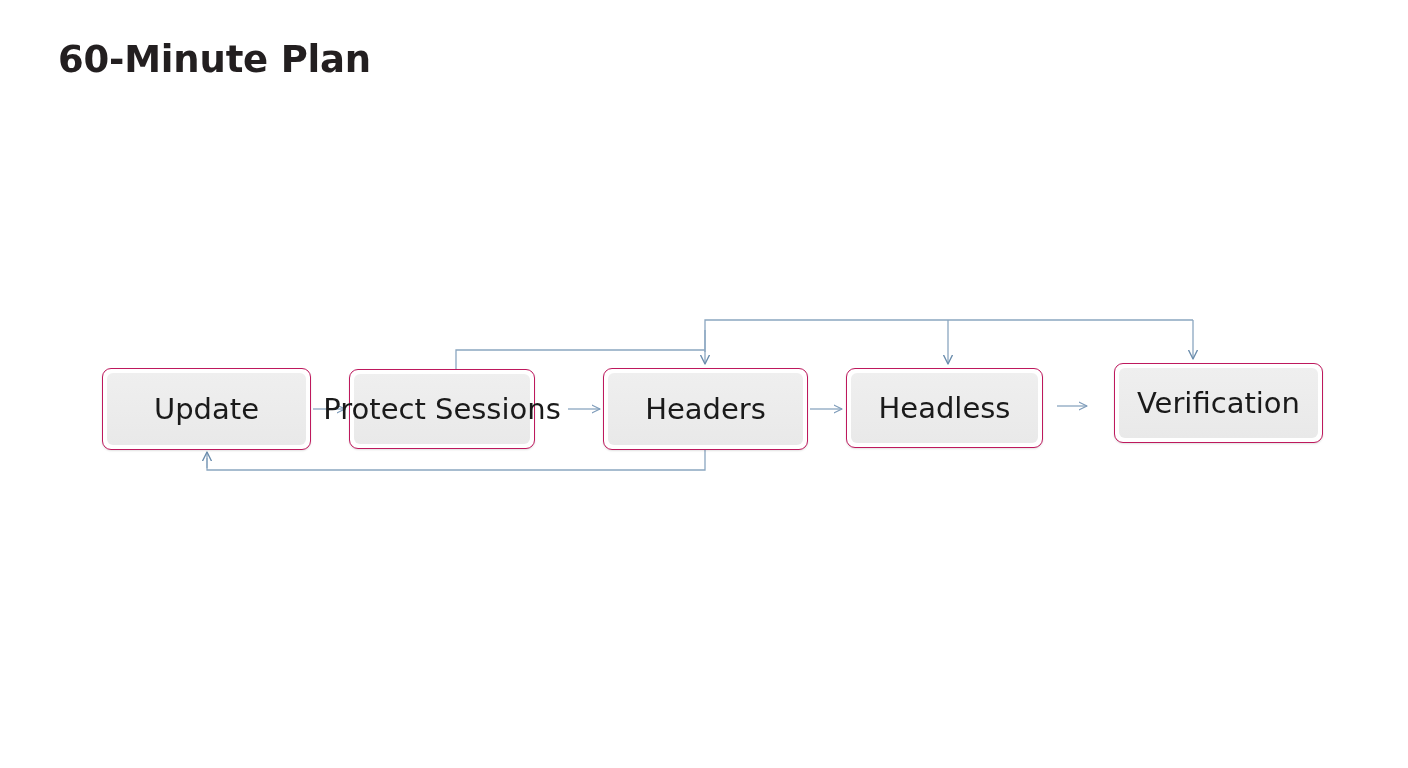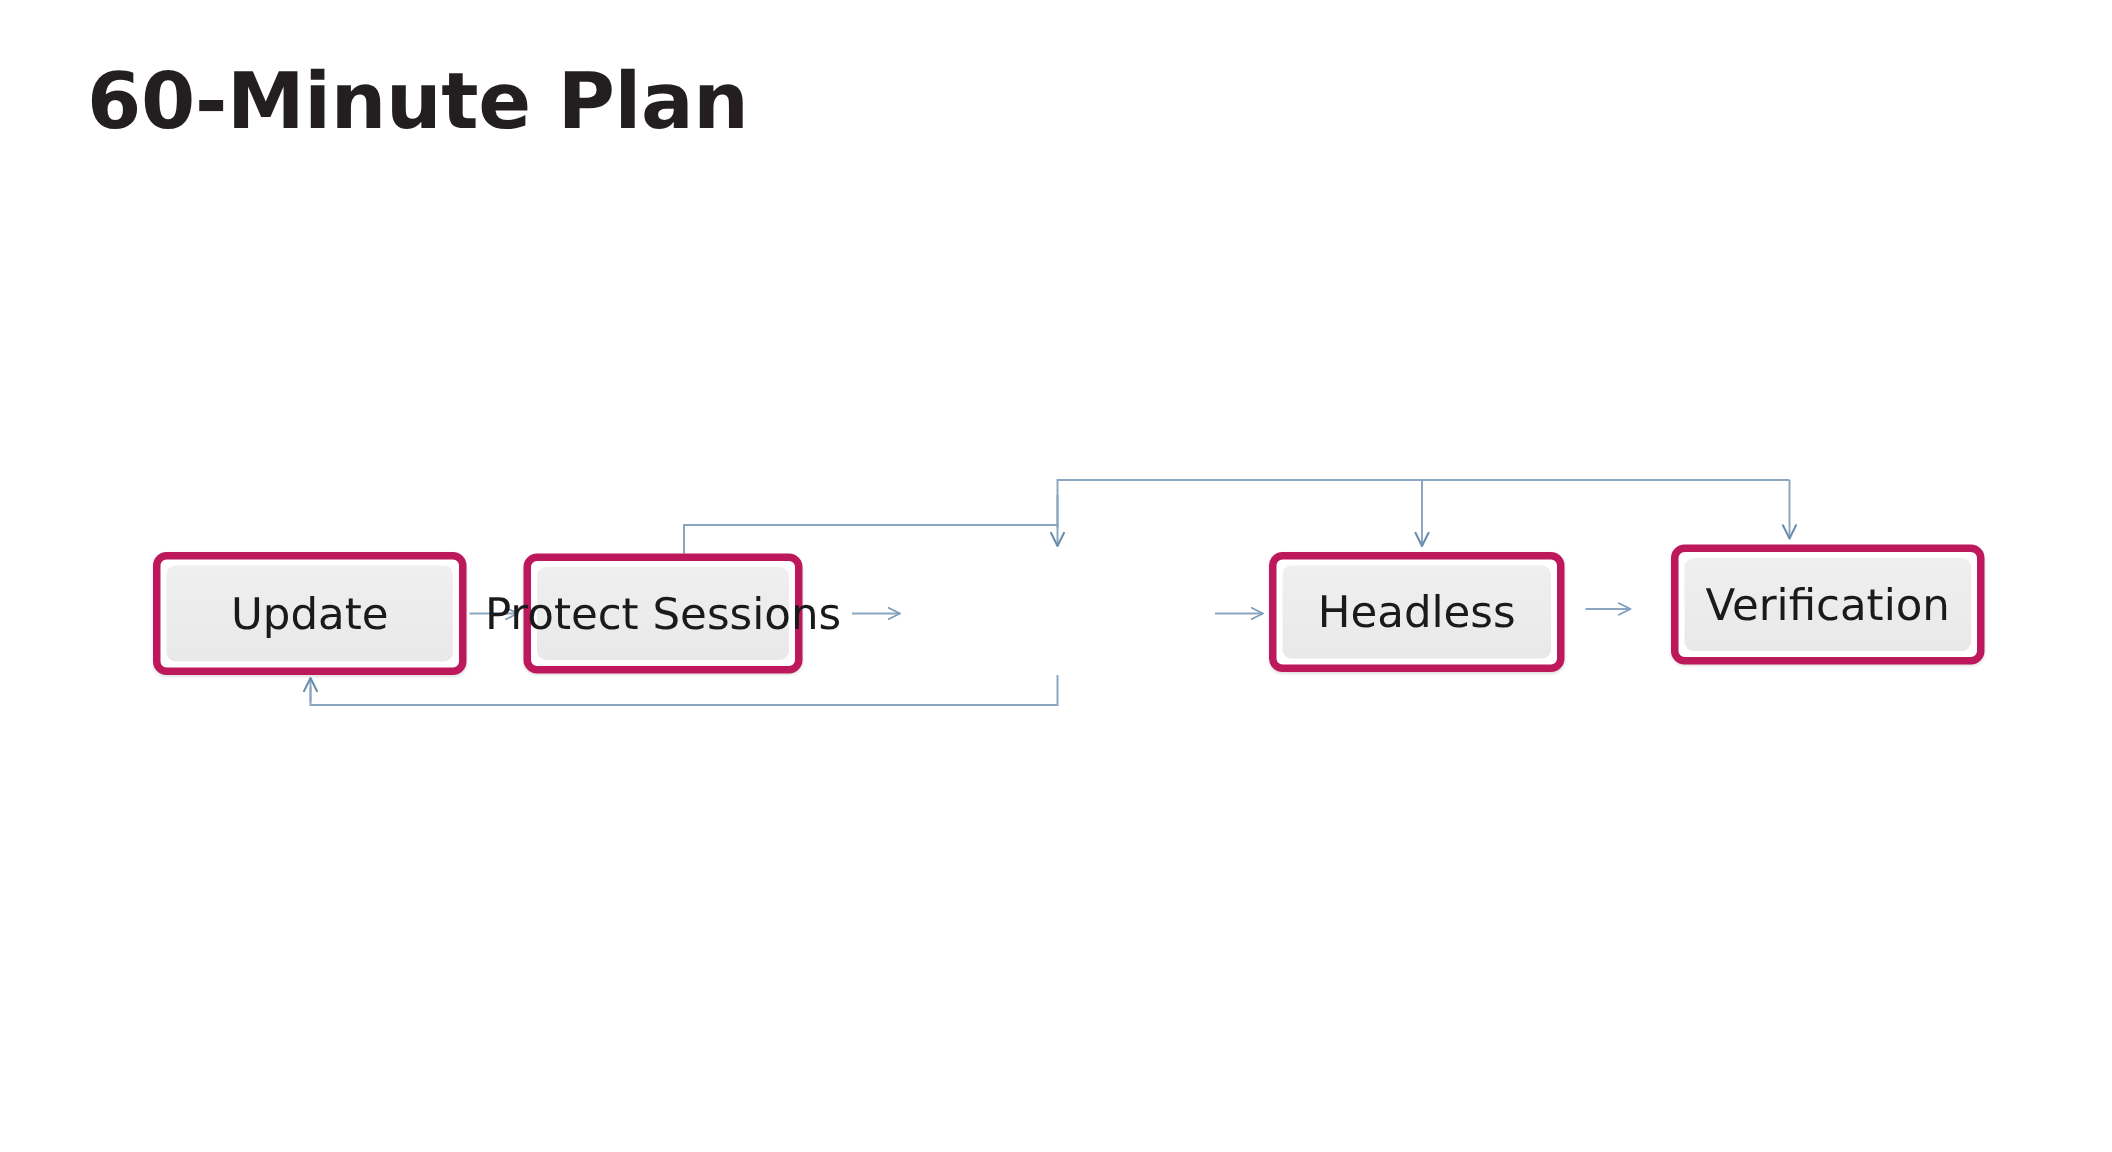--- a/index.html
+++ b/index.html
@@ -15,21 +15,21 @@
     font-family: "Liberation Sans", sans-serif;
     -webkit-font-smoothing: antialiased;
   }
 
   
   #page-title {
     position: absolute;
     left: 58px;
     top: 38px;
     font-family: "DejaVu Sans", sans-serif;
-    font-size: 52px;
+    font-size: 37px;
     font-weight: 700;
     color: #231f20;
     letter-spacing: -0.2px;
     white-space: nowrap;
   }
 
   
   #flowchart {
     position: absolute;
     left: 0;
@@ -42,21 +42,21 @@
     left: 0;
     top: 0;
     width: 1408px;
     height: 768px;
   }
 
   
   .node {
     position: absolute;
     box-sizing: border-box;
-    border: 5px solid #be185d;
+    border: 1px solid #be185d;
     border-radius: 9px;
     background: #ffffff;
     padding: 4px;
     box-shadow: 0 1px 2px rgba(0,0,0,0.12);
   }
   .node-inner {
     width: 100%;
     height: 100%;
     box-sizing: border-box;
     border-radius: 6px;
@@ -125,20 +125,25 @@
       <span class="node-label">Update</span>
     </div>
   </div>
 
   <div class="node is-protect-sessions">
     <div class="node-inner">
       <span class="node-label">Protect Sessions</span>
     </div>
   </div>
 
+  <div class="node is-headers">
+    <div class="node-inner">
+      <span class="node-label">Headers</span>
+    </div>
+  </div>
 
   <div class="node is-headless">
     <div class="node-inner">
       <span class="node-label">Headless</span>
     </div>
   </div>
 
   <div class="node is-verification">
     <div class="node-inner">
       <span class="node-label">Verification</span>

